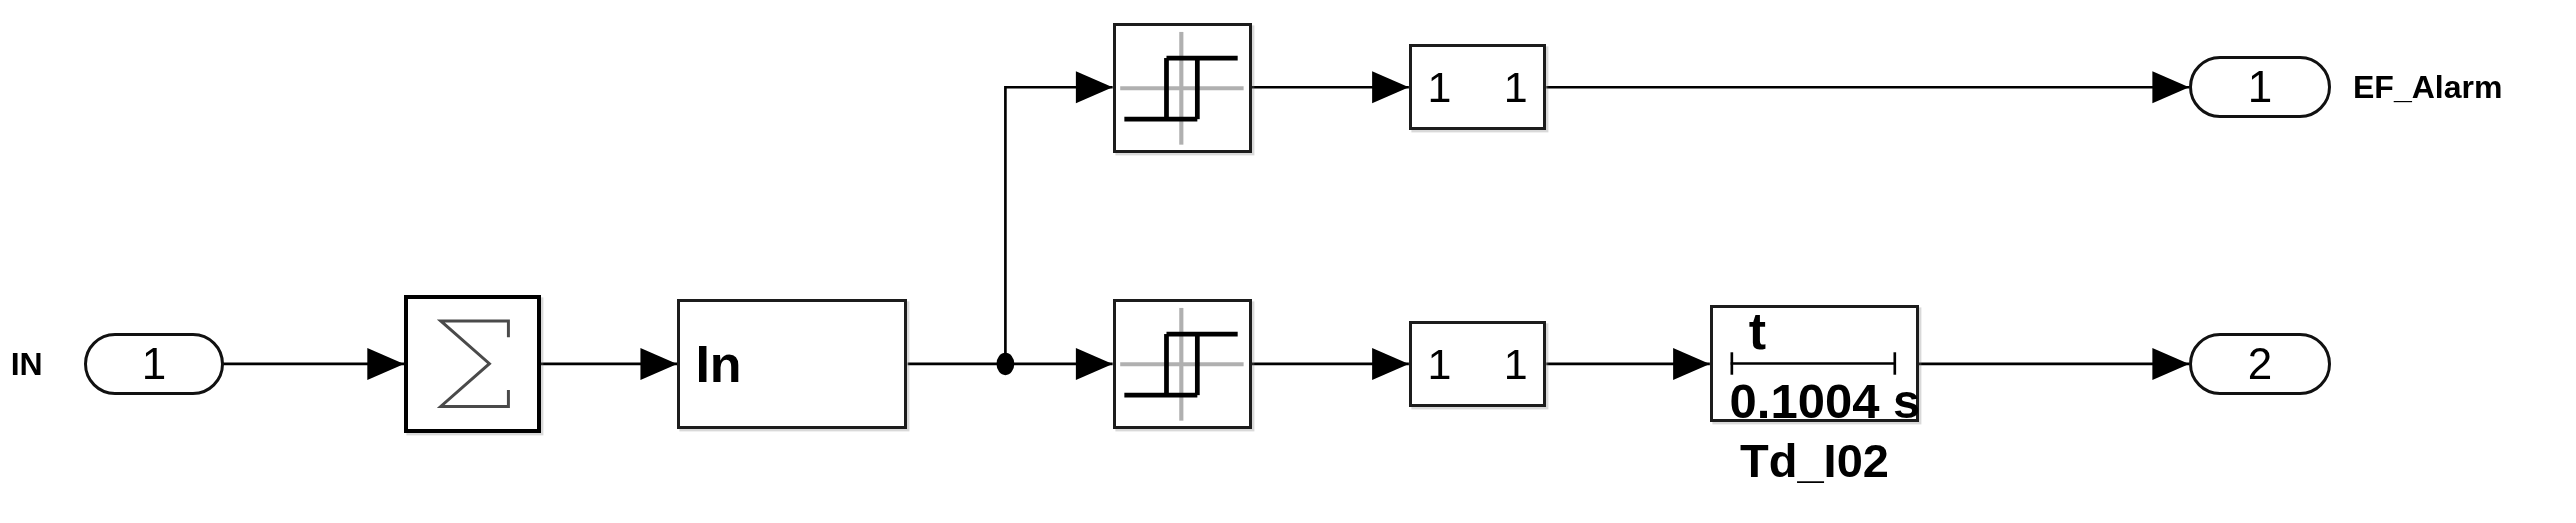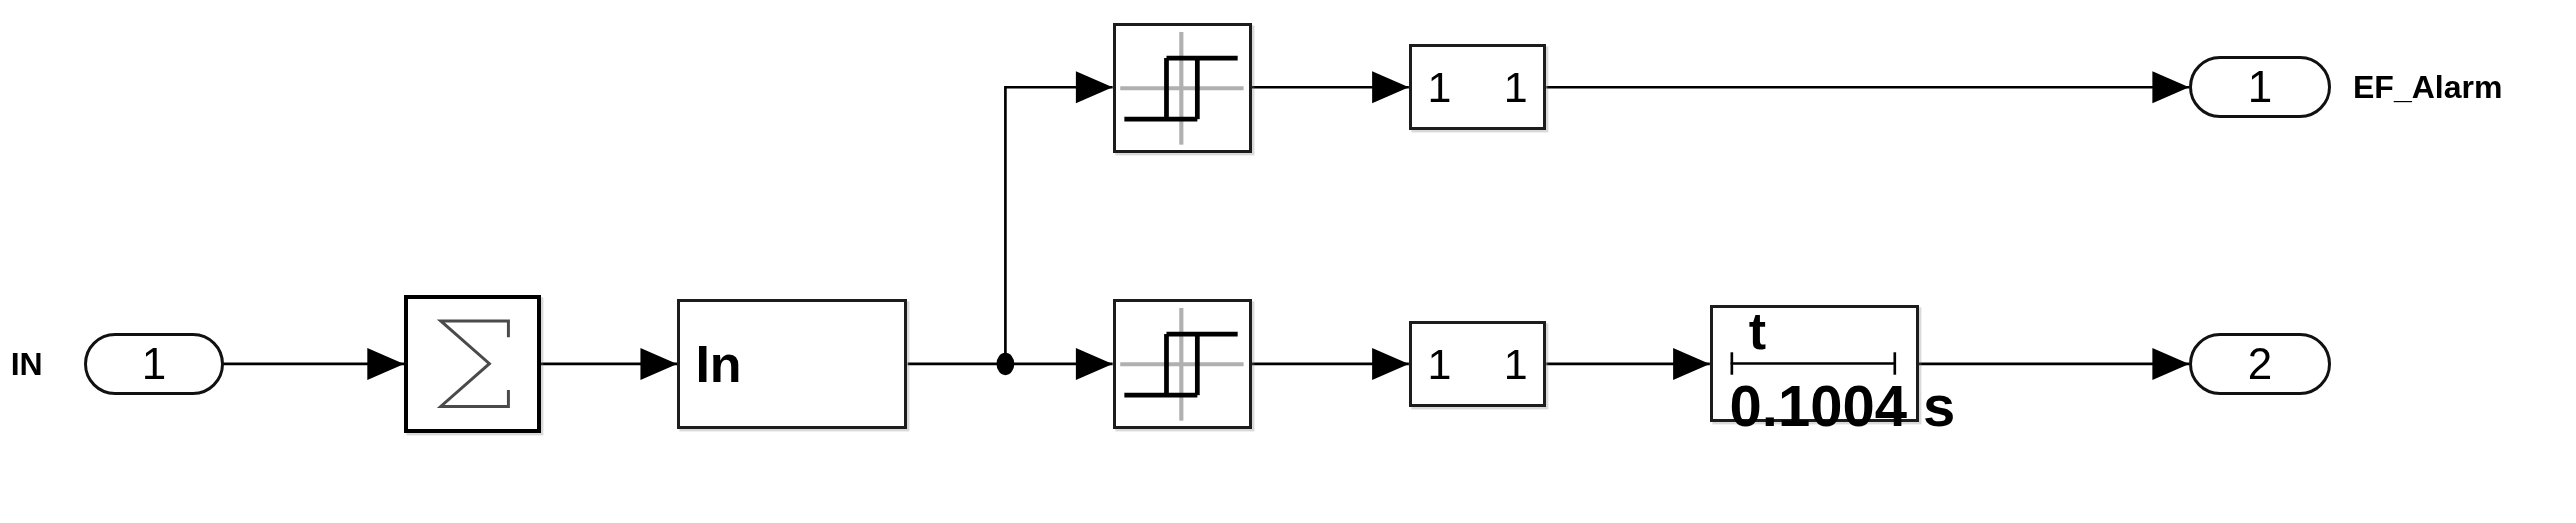--- a/index.html
+++ b/index.html
@@ -61,21 +61,21 @@
   #one-one-trip{top:321px;}
   #timer-block{left:1710px;top:305px;width:209px;height:117px;}
   #timer-symbol{
     position:absolute;left:24px;top:0;width:41px;
     text-align:center;
     font-size:52px;font-weight:bold;line-height:47px;
   }
   #timer-interval{position:absolute;left:0;top:0;width:203px;height:111px;}
   #timer-value{
     position:absolute;left:16.6px;top:69px;
-    font-size:58px;font-weight:bold;line-height:1;
+    font-size:49px;font-weight:bold;line-height:1;
     white-space:nowrap;
   }
   #timer-name{
     position:absolute;left:1710px;top:437px;width:209px;
     text-align:center;
     font-size:47px;font-weight:bold;line-height:1;
     white-space:nowrap;z-index:1;
   }
   #inport-oval{left:84px;top:333px;width:140px;height:62px;}
   #outport-alarm-oval{left:2189px;top:56px;width:142px;height:62px;}
@@ -176,20 +176,21 @@
 
   <div class="block" id="timer-block">
     <span id="timer-symbol">t</span>
     <svg id="timer-interval" viewBox="0 0 342 188">
       <line x1="29" y1="94" x2="309" y2="94" stroke="#000" stroke-width="4.5"></line>
       <line x1="31" y1="75" x2="31" y2="113" stroke="#000" stroke-width="4.5"></line>
       <line x1="307" y1="75" x2="307" y2="113" stroke="#000" stroke-width="4.5"></line>
     </svg>
     <span id="timer-value">0.1004 s</span>
   </div>
+  <div id="timer-name">Td_I02</div>
 
   <div class="port-oval" id="outport-alarm-oval">
     <span>1</span>
   </div>
   <div class="annotation" id="outport-alarm-label">EF_Alarm</div>
 
   <div class="port-oval" id="outport-trip-oval">
     <span>2</span>
   </div>
 

